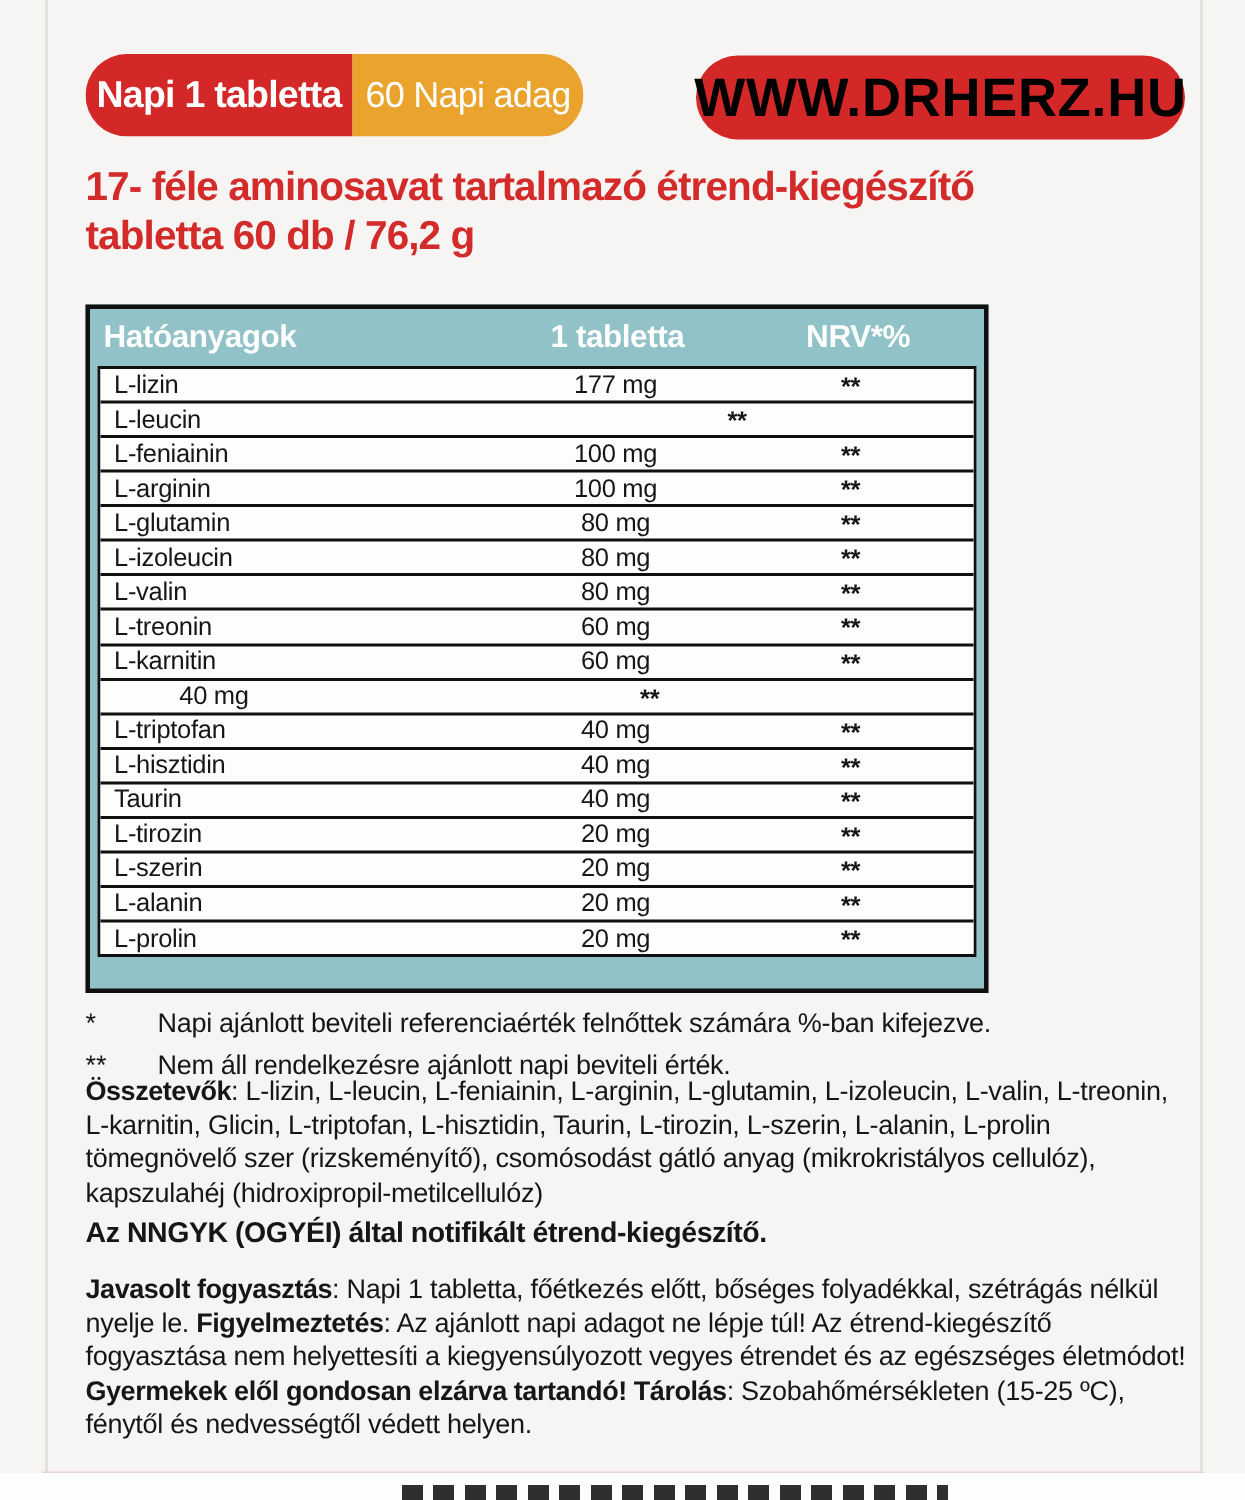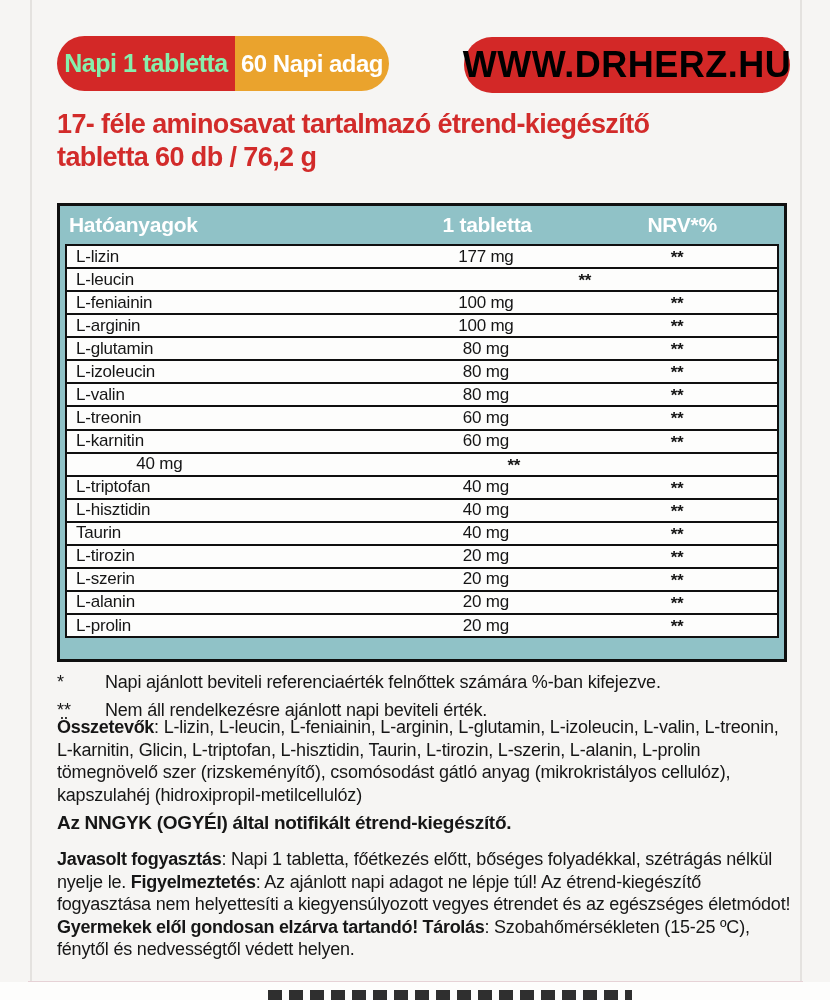--- a/index.html
+++ b/index.html
@@ -18,45 +18,45 @@
     position:absolute;left:268px;top:990px;width:364px;height:10px;
     background:repeating-linear-gradient(90deg,#2f2f2f 0 14px,transparent 14px 21px);
   }
 
   
   .dose-pill{
     position:absolute;left:57px;top:36px;height:55px;width:332px;
     border-radius:28px;overflow:hidden;display:flex;
   }
   .dose-left{
-    background:#d32827;color:#86efac;flex:0 0 178px;
+    background:#d32827;color:#ffffff;flex:0 0 178px;
     display:flex;align-items:center;justify-content:center;
     font-weight:bold;font-size:25px;letter-spacing:-0.5px;
   }
   .dose-right{
     background:#eaa32d;color:#fff;flex:1;
     display:flex;align-items:center;justify-content:center;
-    font-weight:bold;font-size:24px;letter-spacing:-0.5px;
+    font-weight:normal;font-size:24px;letter-spacing:-0.5px;
   }
   .site-pill{
     position:absolute;left:464px;top:37px;height:56px;width:326px;
     border-radius:28px;background:#d32827;color:#000000;
     display:flex;align-items:center;justify-content:center;
     font-weight:bold;font-size:36px;letter-spacing:0.5px;
   }
 
   .page-title{
     position:absolute;left:57px;top:108px;width:680px;
     color:#d22b2a;font-weight:bold;font-size:27px;line-height:33px;
     letter-spacing:-0.6px;white-space:pre-line;
   }
 
   
   .ntable{
-    position:absolute;left:57px;top:203px;width:730px;height:459px;
+    position:absolute;left:57px;top:203px;width:602px;height:459px;
     box-sizing:border-box;border:3px solid #101010;background:#90c2c7;
   }
   .nthead{
     position:absolute;left:0;right:0;top:0;height:38px;
     display:flex;align-items:center;color:#ffffff;font-weight:bold;
     font-size:21px;letter-spacing:-0.3px;
   }
   .col-name{flex:0 0 46%;padding-left:9px;box-sizing:border-box;text-align:left;}
   .col-amt{flex:0 0 26%;text-align:center;}
   .col-nrv{flex:1;text-align:center;padding-right:1px;box-sizing:border-box;}

